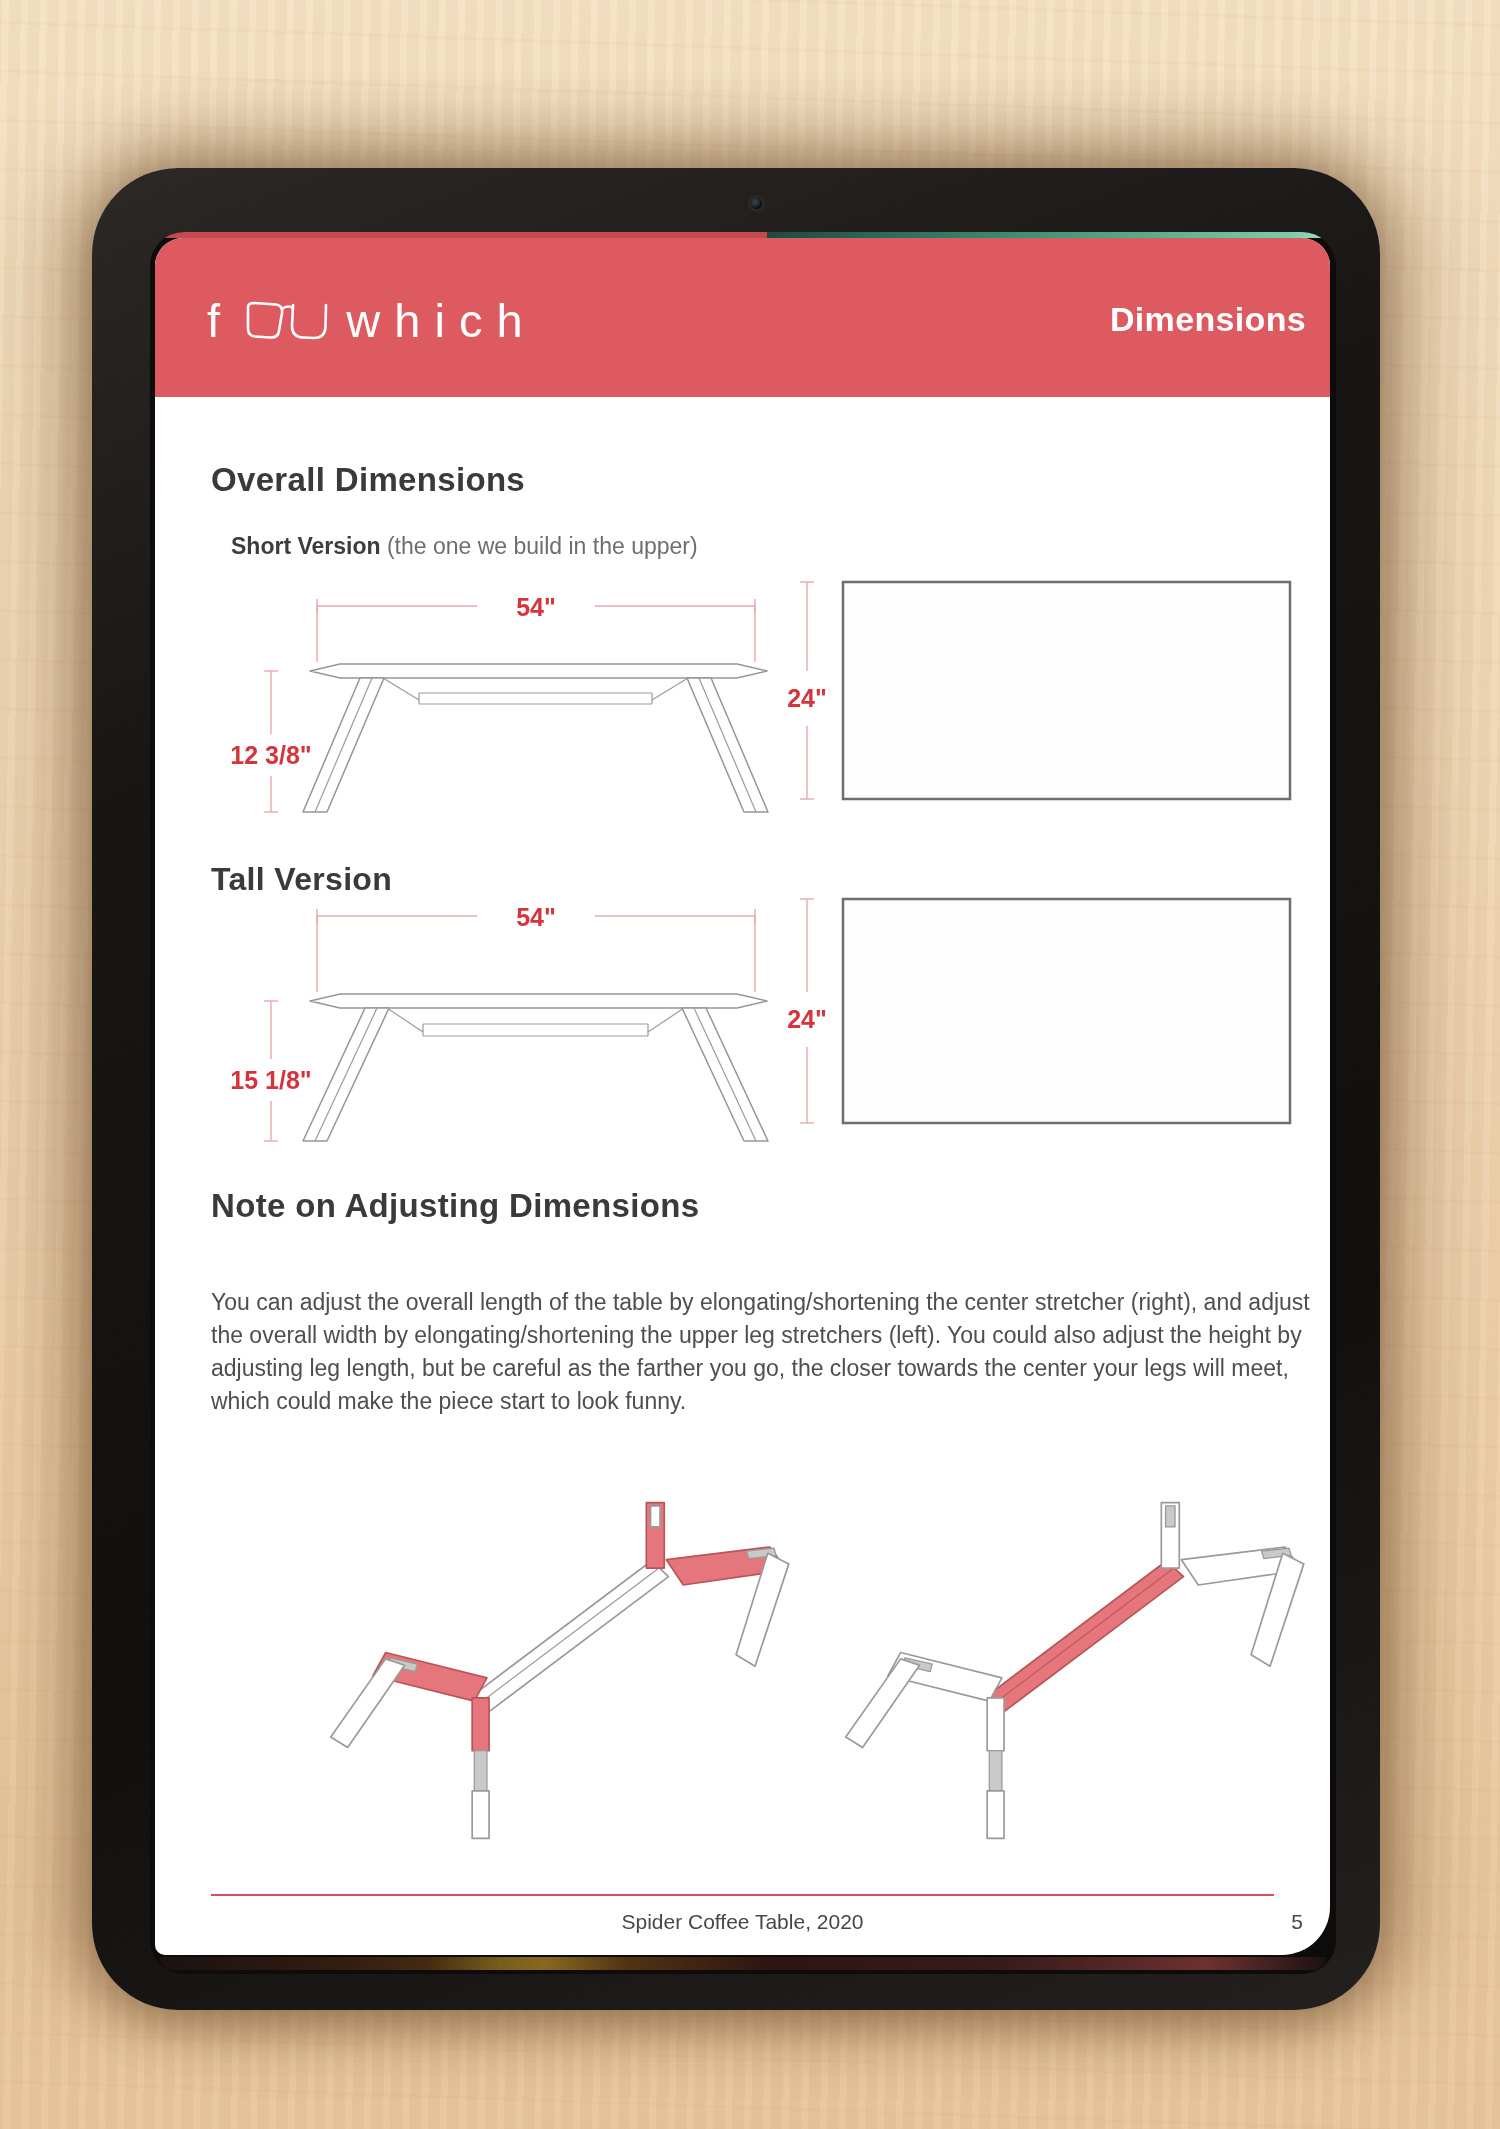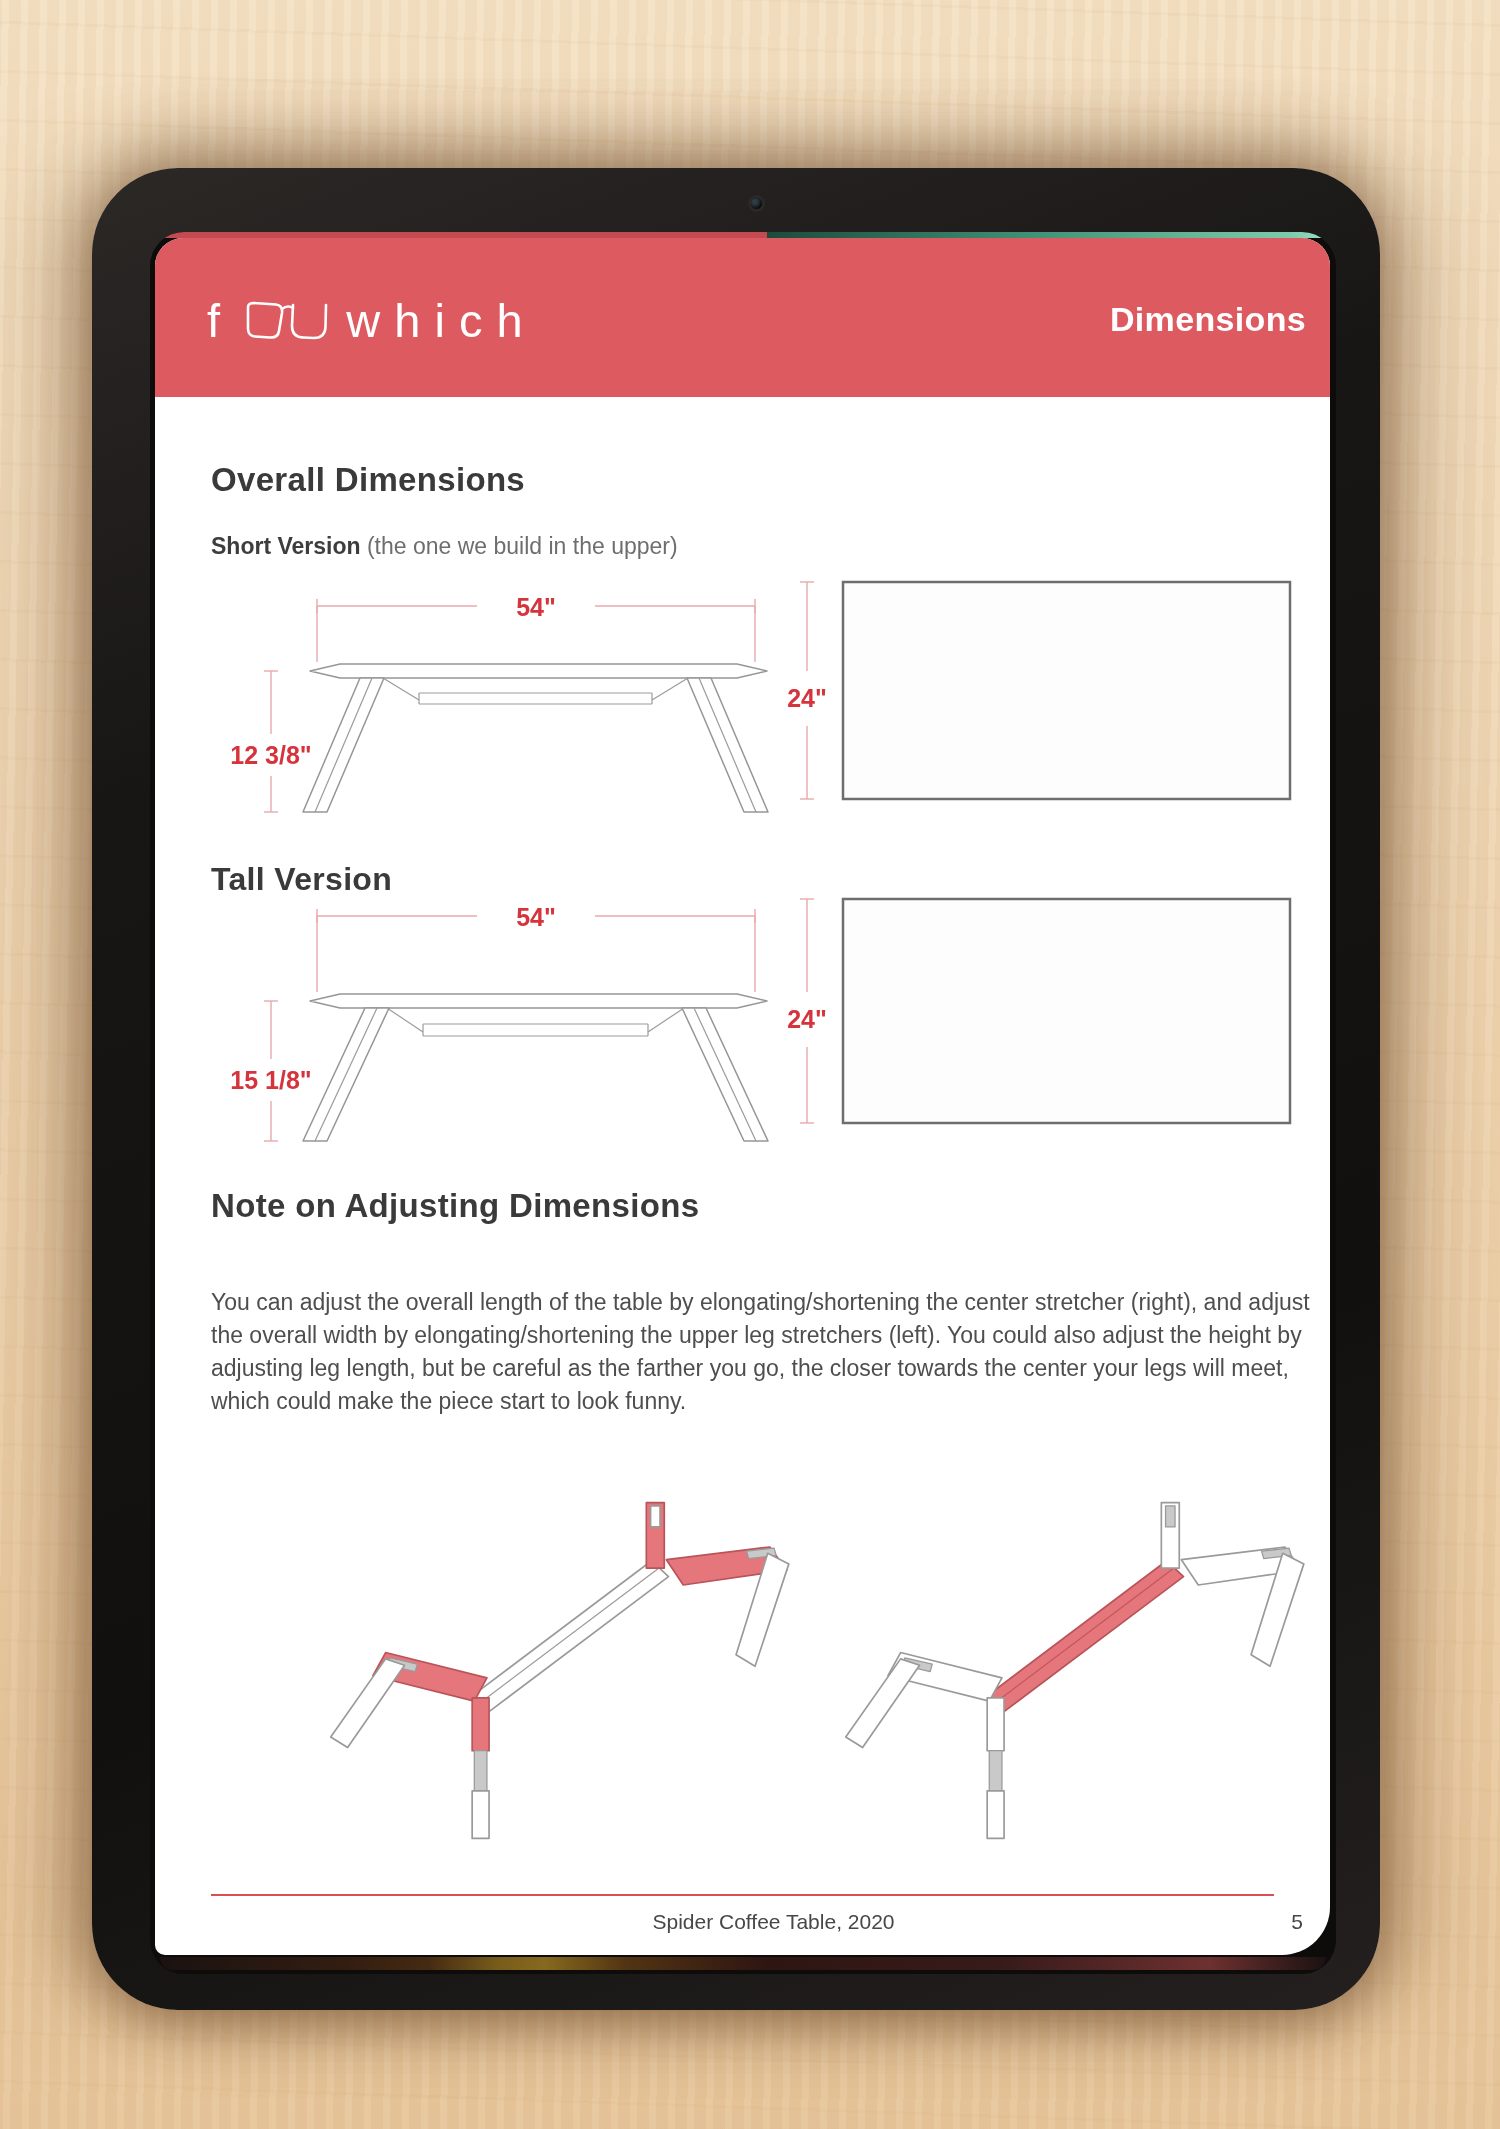--- a/index.html
+++ b/index.html
@@ -50,28 +50,28 @@
     color:#fff;font-size:47px;font-weight:300;letter-spacing:.30em;line-height:1;
   }
   .logo .glasses{margin:2px 10px 0 6px;}
   .header-title{
     position:absolute;right:24px;top:62px;color:#fff;font-size:34px;font-weight:700;letter-spacing:.01em;
   }
   .h1{
     position:absolute;left:56px;color:#3a3a3a;font-size:33px;font-weight:700;letter-spacing:.01em;text-align:right;
   }
   .subline{position:absolute;left:56px;font-size:23px;color:#6e6e6e;}
-  .subline b{color:#3d3d3d;font-weight:700;}
+  .subline b{color:#3d3d3d;font-weight:700;margin-left:20px;}
   .para{
     position:absolute;left:56px;width:1106px;font-size:23px;line-height:33px;color:#4e4e4e;
   }
   .fig{position:absolute;}
   .illus{position:absolute;}
   .footer-rule{position:absolute;left:56px;width:1063px;height:2px;background:#d94f55;}
-  .footer-title{position:absolute;left:0;width:100%;text-align:center;font-size:21px;color:#474747;margin-left:31px;}
+  .footer-title{position:absolute;left:0;width:100%;text-align:center;font-size:21px;color:#474747;}
   .footer-page{position:absolute;right:27px;font-size:21px;color:#474747;}
   text.dim{fill:#d5343c;font-family:"Liberation Sans",sans-serif;font-weight:700;font-size:25px;text-anchor:middle;}
   .dimline{stroke:#e9a8ab;stroke-width:1.4;fill:none;}
   .draw{stroke:#969696;stroke-width:1.5;fill:#ffffff;stroke-linejoin:round;}
   .drawline{stroke:#9b9b9b;stroke-width:1.2;fill:none;}
   .toprect{stroke:#6e6e6e;stroke-width:2.5;fill:#fdfdfd;}
   .part-w{fill:#ffffff;stroke:#9a9a9a;stroke-width:1.6;stroke-linejoin:round;}
   .part-r{fill:#e4767c;stroke:#b9545a;stroke-width:1.6;stroke-linejoin:round;}
   .part-g{fill:#c9c9c9;stroke:#9a9a9a;stroke-width:1.2;stroke-linejoin:round;}
 </style>

